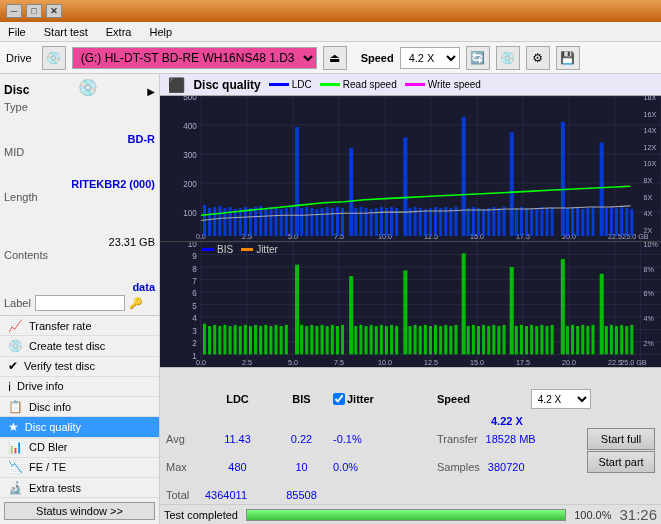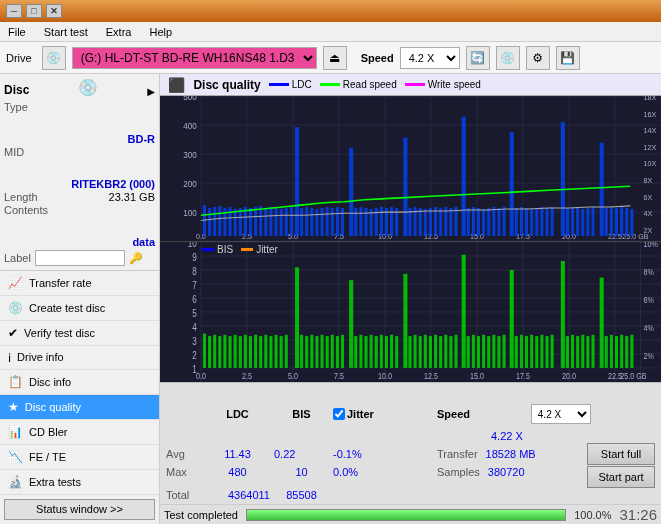--- a/index.html
+++ b/index.html
@@ -85,21 +85,21 @@
     }
     .disc-header {
       display: flex; align-items: flex-end; justify-content: space-between;
       margin-bottom: 4px;
     }
     .disc-title { font-weight: bold; font-size: 12px; }
     .disc-icon { font-size: 16px; }
     .disc-row { display: flex; justify-content: space-between; margin: 1px 0; font-size: 11px; }
     .disc-key { color: #555; }
     .disc-val { color: #0000cc; font-weight: bold; margin-top: 32px; }
-    .disc-val-black { color: #000; }
+    .disc-val-black { color: #000; margin-top: 45px; }
     .label-row { display: flex; align-items: center; gap: 4px; margin-top: 2px; }
     .label-input { height: 16px; border: 1px solid #aaa; width: 90px; font-size: 10px; }
 
     
     .nav-item {
       height: 28px;
       display: flex;
       align-items: center;
       padding: 0 8px;
       cursor: pointer;
@@ -651,53 +651,53 @@
 
       <div style="display:flex; align-items:center; gap:4px; margin-bottom:1px;">
         <span style="width:35px;"></span>
         <span style="width:65px; text-align:center; font-weight:bold;">LDC</span>
         <span style="width:55px; text-align:center; font-weight:bold;">BIS</span>
         <span style="display:flex; align-items:center; gap:2px; width:100px;">
           <input type="checkbox" checked="" style="width: 12px; height: 12px;">
           <span style="font-weight:bold;">Jitter</span>
         </span>
         <span style="width:50px; font-weight:bold;">Speed</span>
-        <span style="color:#0000ee; font-weight:normal;margin-top:44px;">4.22 X</span>
+        <span style="color:#0000ee; font-weight:bold;margin-top:44px;">4.22 X</span>
         <select class="speed-select-sm" style="margin-left:4px;">
           <option>4.2 X</option>
         </select>
       </div>
 
       <div style="display:flex; align-items:center; gap:4px; margin-bottom:1px;">
         <span style="width:35px; color:#555;">Avg</span>
         <span style="width:65px; text-align:center; color:#0000ee;">11.43</span>
-        <span style="width:55px; text-align:left; color:#0000ee;">0.22</span>
+        <span style="width:55px; text-align:center; color:#0000ee;">0.22</span>
         <span style="width:100px; color:#0000ee;">-0.1%</span>
         <span style="color:#555;">Transfer</span>
         <span style="color:#0000ee; margin-left:4px;">18528 MB</span>
         <div class="start-btn" style="margin-left:auto;">
           <span>Start full</span>
         </div>
       </div>
 
-      <div style="display:flex; align-items:flex-start; gap:4px; margin-bottom:1px;">
+      <div style="display:flex; align-items:flex-end; gap:4px; margin-bottom:16px;">
         <span style="width:35px; color:#555;">Max</span>
         <span style="width:65px; text-align:center; color:#0000ee;">480</span>
         <span style="width:55px; text-align:center; color:#0000ee;">10</span>
         <span style="width:100px; color:#0000ee;">0.0%</span>
         <span style="color:#555;">Samples</span>
         <span style="color:#0000ee; margin-left:4px;">380720</span>
         <div class="start-btn" style="margin-left:auto;">
           <span>Start part</span>
         </div>
       </div>
 
       <div style="display:flex; align-items:center; gap:4px;">
         <span style="width:35px; color:#555;">Total</span>
-        <span style="width:65px; text-align:right; color:#0000ee;">4364011</span>
+        <span style="width:65px; text-align:left; color:#0000ee;">4364011</span>
         <span style="width:55px; text-align:center; color:#0000ee;">85508</span>
       </div>
     </div>
 
     <div class="progress-area">
       <span>Test completed</span>
       <div class="progress-bar-container">
         <div class="progress-bar-fill" style="width:100%;"></div>
       </div>
       <span class="progress-text">100.0%</span>

